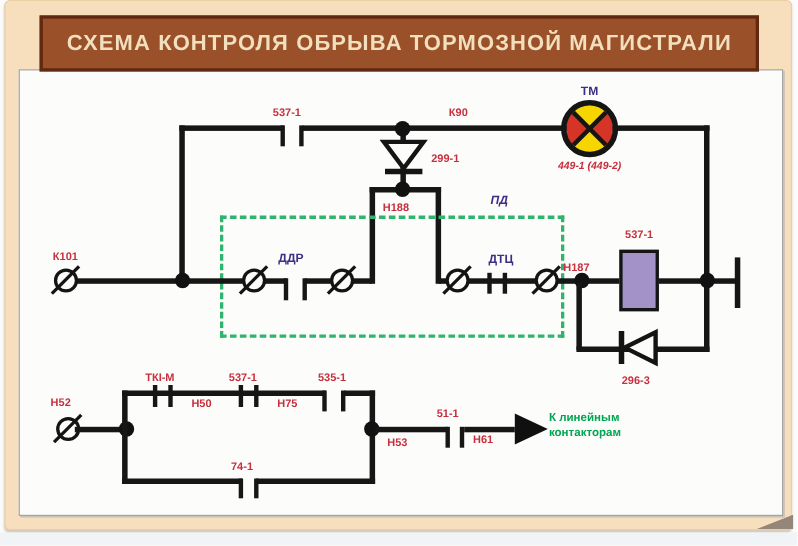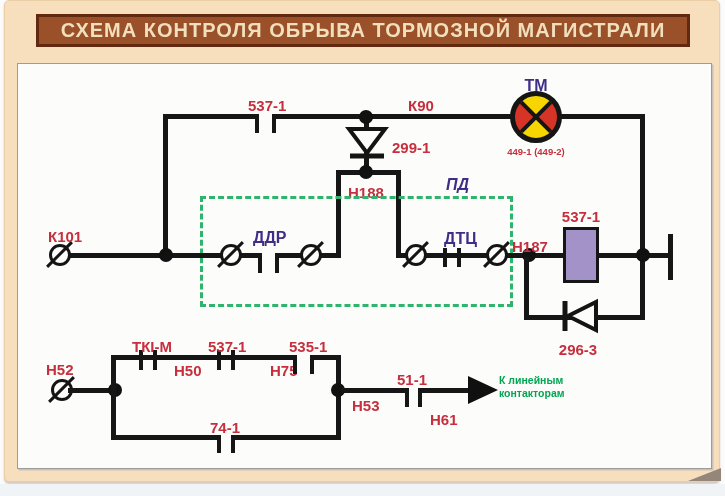--- a/index.html
+++ b/index.html
@@ -11,43 +11,43 @@
     position:absolute;left:4px;top:0;width:716px;height:482px;
     background:#f7debd;border:1px solid #eaceA6;border-radius:5px;box-sizing:border-box;
     box-shadow:0 2px 2px rgba(140,110,80,.35);
   }
   .bottom-strip{position:absolute;left:0;top:484px;width:725px;height:12px;background:#f0f4f6;}
   .page-fold{
     position:absolute;left:688px;top:468px;width:0;height:0;
     border-bottom:13px solid #948678;border-left:33px solid transparent;
   }
   .banner{
-    position:absolute;left:36px;top:14px;width:654px;height:33px;box-sizing:border-box;
+    position:absolute;left:36px;top:14px;width:654px;height:51px;box-sizing:border-box;
     background:#9a5129;border:3px solid #612a10;
     display:flex;align-items:center;justify-content:center;
   }
   .banner .t{
     color:#f2dfbe;font-weight:bold;font-size:20px;letter-spacing:1px;white-space:nowrap;
   }
   .canvas{
     position:absolute;left:17px;top:63px;width:693px;height:404px;
     background:#fcfcfa;border:1px solid #9c9c9c;box-shadow:1.5px 1.5px 0 #c9c2b8;
   }
   
   .w{position:absolute;height:5px;background:#161616;}        
   .v{position:absolute;width:5px;background:#161616;}         
   .dot{position:absolute;width:14px;height:14px;border-radius:50%;background:#111;}
   .term{position:absolute;width:22px;height:22px;border-radius:50%;
         border:3px solid #141414;background:#fcfcfa;box-sizing:border-box;}
   .term .slash{position:absolute;left:-10px;top:6px;width:35px;height:3px;
         background:#141414;transform:rotate(-45deg);}
   .bar{position:absolute;width:4px;background:#161616;}       
   .mask{position:absolute;background:#fcfcfa;}                
-  .lbl{position:absolute;font-weight:bold;font-size:15px;color:#c62f3e;white-space:nowrap;}
-  .lbl.navy{color:#3f2d86;font-size:16px;}
+  .lbl{position:absolute;font-weight:bold;font-size:10px;color:#c62f3e;white-space:nowrap;}
+  .lbl.navy{color:#3f2d86;font-size:11px;}
   .lbl.c{text-align:center;}
   .pd-box{position:absolute;left:200px;top:196px;width:313px;height:111px;
         border:3px dashed #2fb46e;box-sizing:border-box;}
   .coil{position:absolute;left:563px;top:227px;width:36px;height:56px;
         background:#a292c8;border:3px solid #151515;box-sizing:border-box;}
   .lamp{position:absolute;left:510px;top:91px;width:52px;height:52px;border-radius:50%;
         border:5px solid #151515;box-sizing:border-box;overflow:hidden;
         background:conic-gradient(from 45deg,#d63426 0 90deg,#f6d500 90deg 180deg,
                                   #d63426 180deg 270deg,#f6d500 270deg 360deg);}
   .lamp i{position:absolute;left:-7px;top:19px;width:56px;height:4px;background:#151515;display:block;}
@@ -93,21 +93,21 @@
 <div class="v" style="left:336px;top:170px;height:88px;"></div>
 <div class="v" style="left:396px;top:170px;height:88px;"></div>
 <div class="dot" style="left:359px;top:165px;"></div>
 <div class="lbl" style="left:348px;top:184px;">Н188</div>
 
 <div class="lamp">
     <i class="a"></i>
     <i class="b"></i>
   </div>
 <div class="lbl navy c" style="left:522px;top:77px;width:28px;">ТМ</div>
-<div class="lbl c" style="left:488px;top:146px;width:96px;font-size:9.5px;">449-1 (449-2)</div>
+<div class="lbl c" style="left:488px;top:146px;width:96px;font-size:9.5px;font-style:italic;">449-1 (449-2)</div>
 
 <div class="pd-box"></div>
 <div class="lbl navy" style="left:446px;top:176px;font-style:italic;">ПД</div>
 
 <div class="w" style="left:66px;top:253px;width:272px;"></div>
 <div class="w" style="left:399px;top:253px;width:273px;"></div>
 <div class="dot" style="left:159px;top:248px;"></div>
 
 <div class="term" style="left:49px;top:244px;">
     <span class="slash"></span>
@@ -167,39 +167,39 @@
 <div class="w" style="left:111px;top:435px;width:230px;"></div>
 
 <div class="bar" style="left:139px;top:350px;height:20px;"></div>
 <div class="bar" style="left:153px;top:350px;height:20px;"></div>
 <div class="lbl" style="left:132px;top:338px;">ТКI-М</div>
 <div class="lbl" style="left:174px;top:362px;">Н50</div>
 
 <div class="bar" style="left:217px;top:350px;height:20px;"></div>
 <div class="bar" style="left:231px;top:350px;height:20px;"></div>
 <div class="lbl" style="left:208px;top:338px;">537-1</div>
-<div class="lbl" style="left:270px;top:362px;text-align:right;">Н75</div>
+<div class="lbl" style="left:252px;top:362px;text-align:right;">Н75</div>
 
 <div class="mask" style="left:296px;top:354px;width:17px;height:7px;"></div>
 <div class="bar" style="left:293px;top:355px;height:19px;"></div>
 <div class="bar" style="left:310px;top:355px;height:19px;"></div>
 <div class="lbl" style="left:289px;top:338px;">535-1</div>
 
 <div class="mask" style="left:220px;top:434px;width:13px;height:7px;"></div>
 <div class="bar" style="left:217px;top:435px;height:18px;"></div>
 <div class="bar" style="left:231px;top:435px;height:18px;"></div>
 <div class="lbl" style="left:210px;top:419px;">74-1</div>
 
 <div class="dot" style="left:331px;top:383px;"></div>
 <div class="lbl" style="left:352px;top:397px;">Н53</div>
 
 <div class="w" style="left:341px;top:388px;width:66px;"></div>
 <div class="bar" style="left:405px;top:388px;height:19px;"></div>
 <div class="bar" style="left:418px;top:388px;height:19px;"></div>
 <div class="w" style="left:422px;top:388px;width:46px;"></div>
 <div class="lbl" style="left:397px;top:371px;">51-1</div>
-<div class="lbl" style="left:430px;top:395px;margin-top:16px;">Н61</div>
+<div class="lbl" style="left:430px;top:395px;">Н61</div>
 
 <div class="arrow"></div>
 <div class="note">
   <div>К линейным</div>
   <div>контакторам</div>
 </div>
 
 </body></html>

